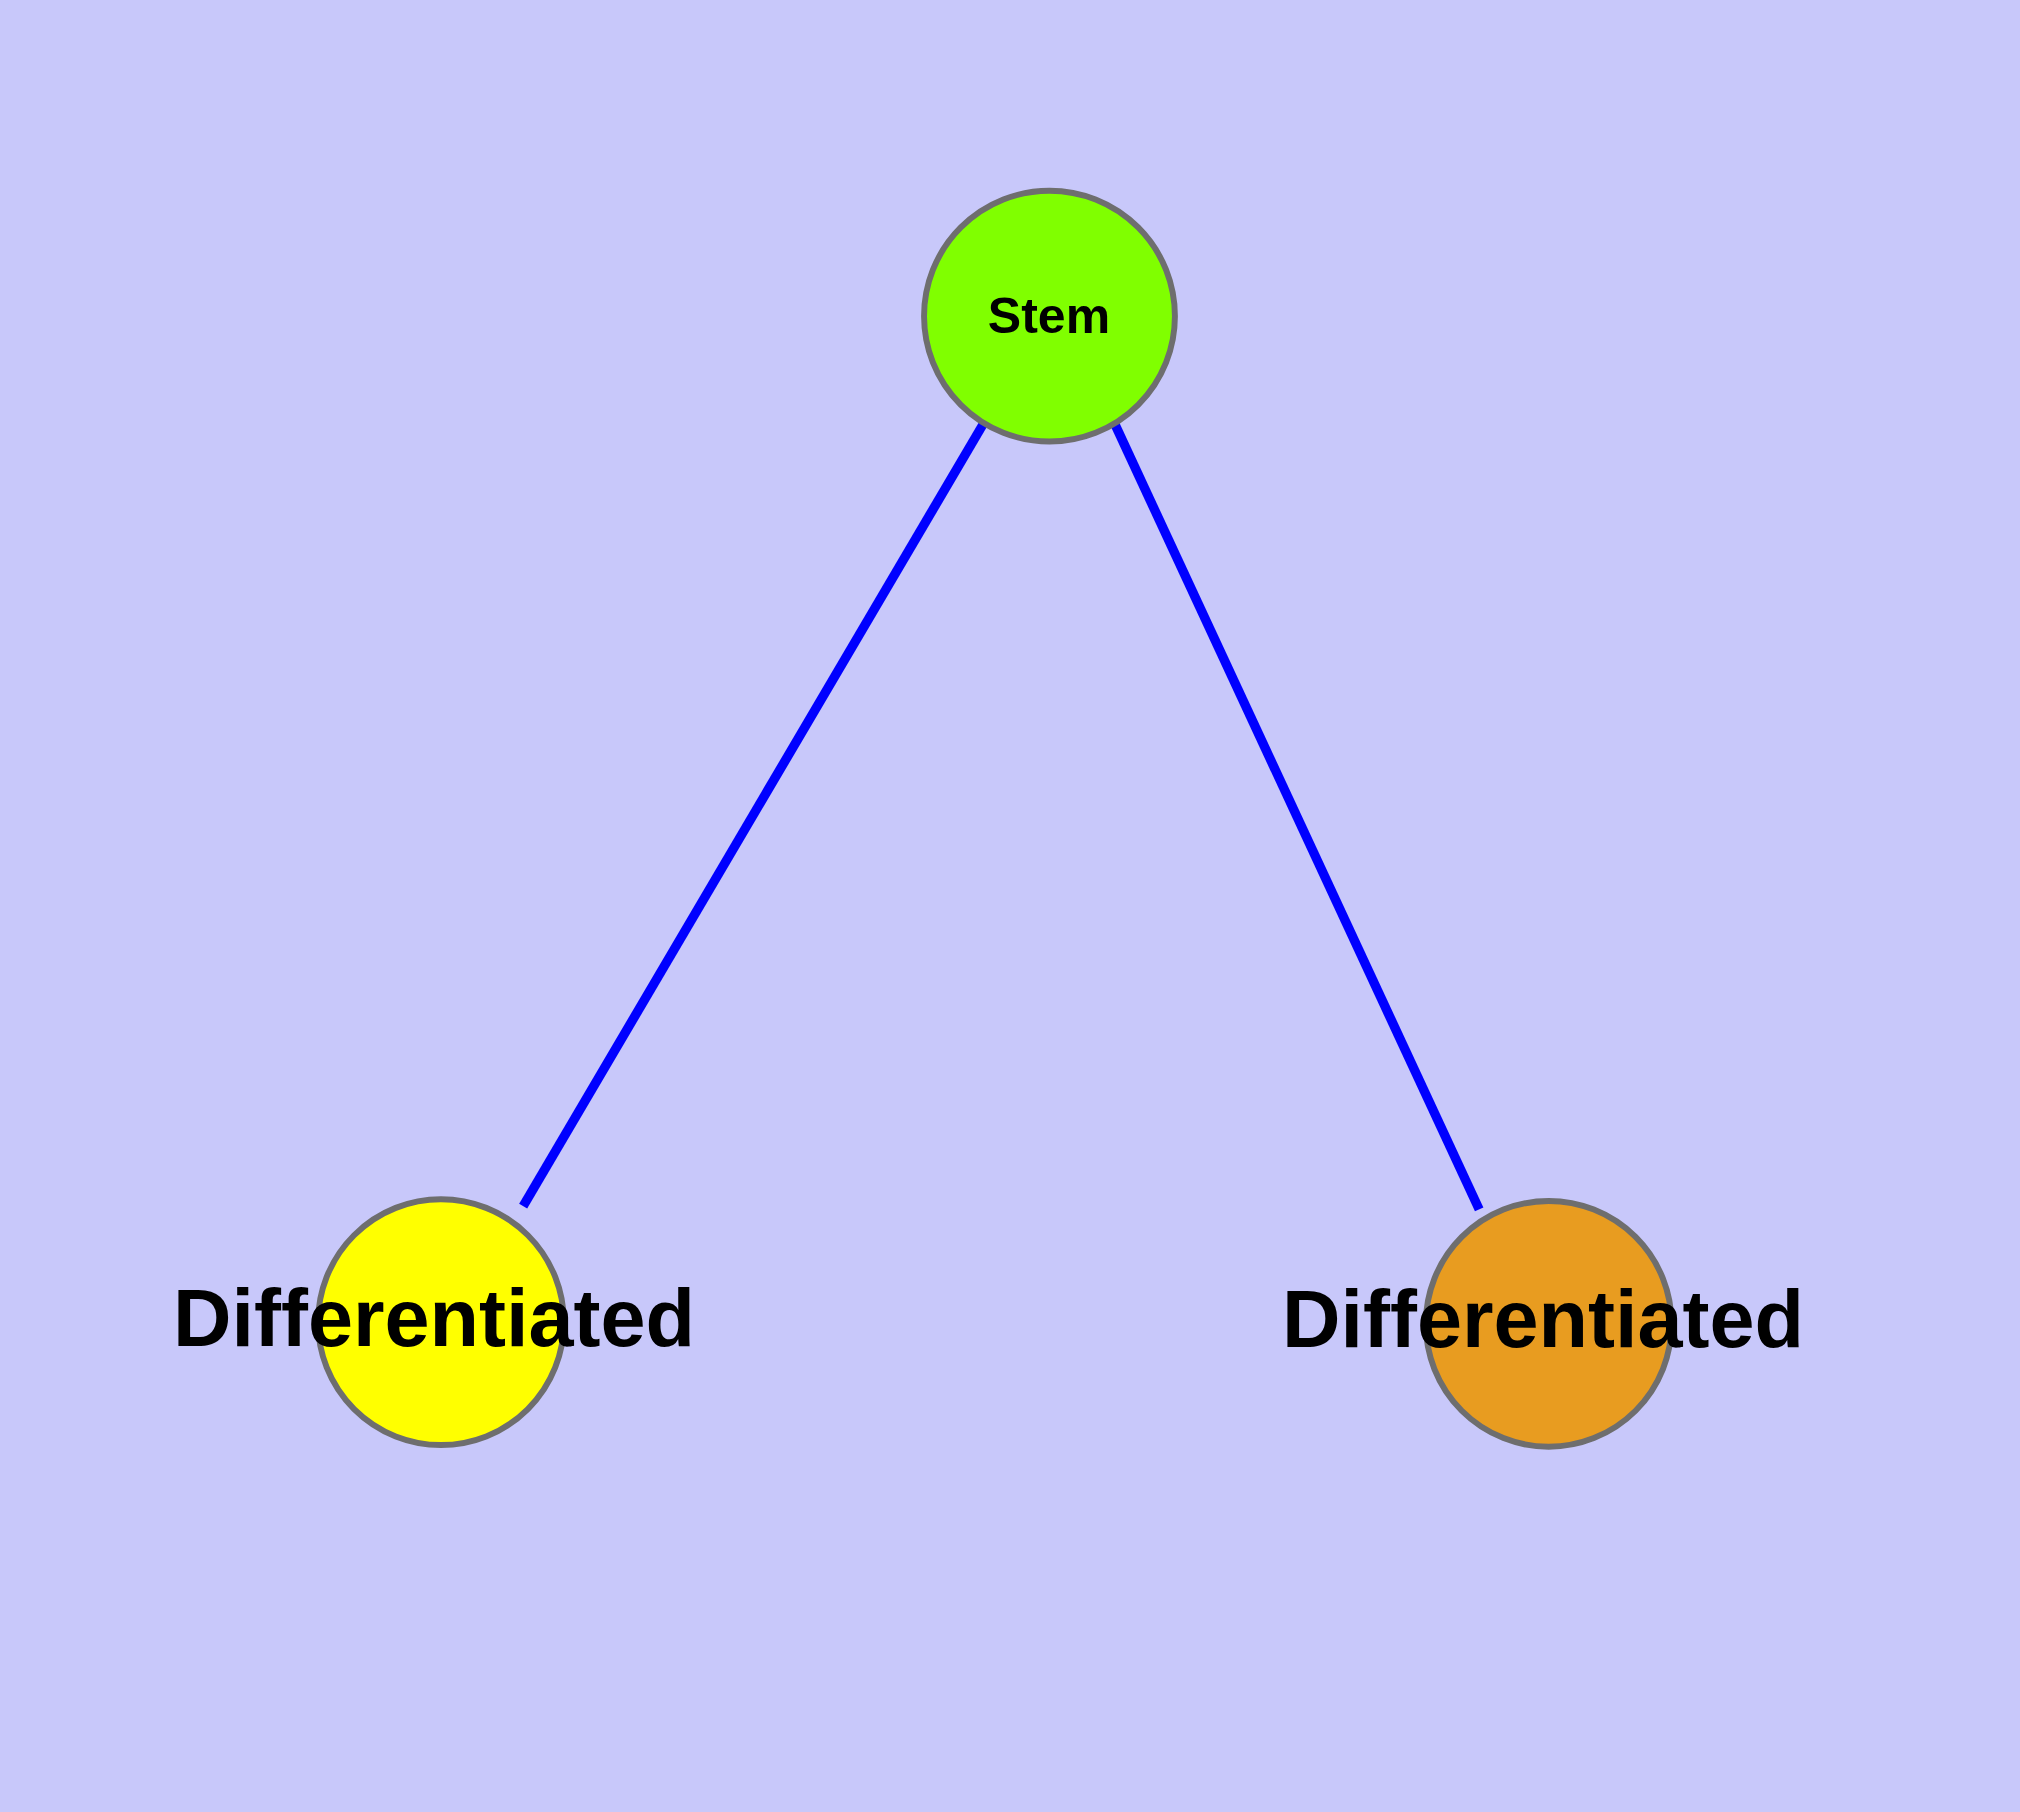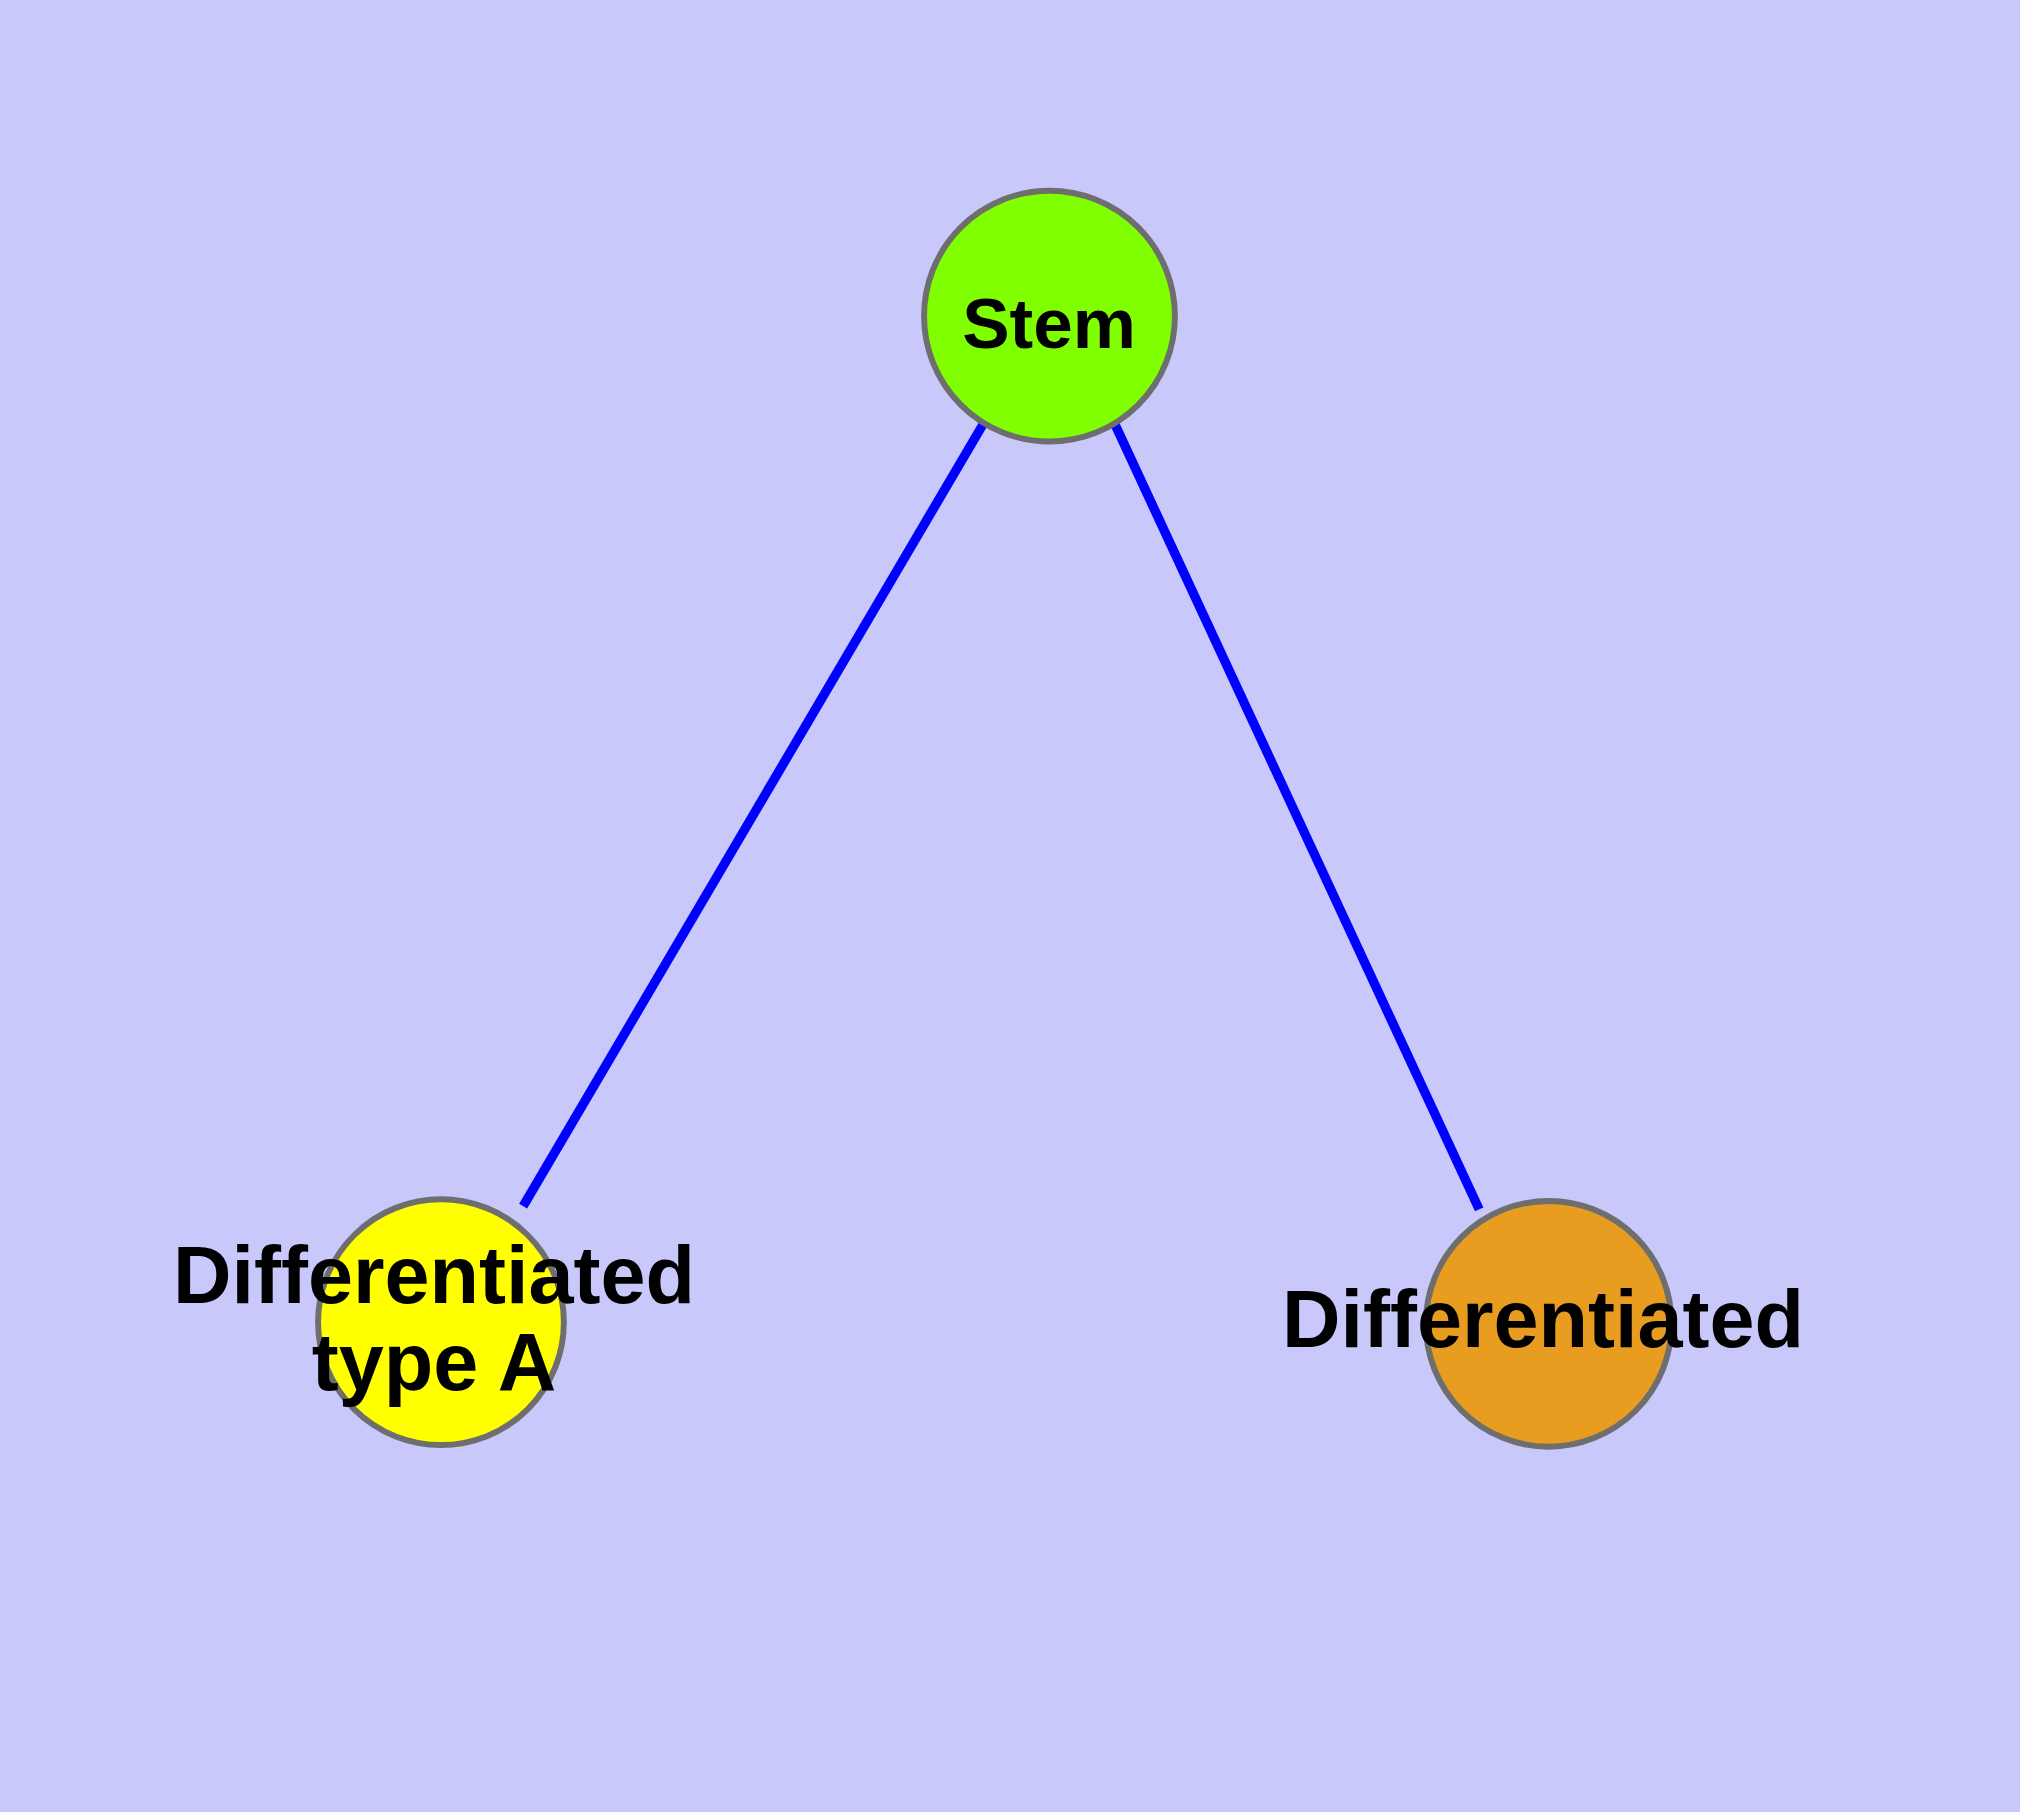--- a/index.html
+++ b/index.html
@@ -36,23 +36,23 @@
     color: #000000;
     line-height: 1.08;
     white-space: nowrap;
     pointer-events: none;
     -webkit-font-smoothing: antialiased;
   }
   .node-label .line {
     display: block;
   }
   #label-stem {
-    font-size: 71px;
+    font-size: 50px;
     left: 1049px;
-    top: 324px;
+    top: 316px;
     transform: translate(-50%, -50%);
   }
   #label-diffA {
     font-size: 81px;
     left: 434px;
     top: 1319px;
     transform: translate(-50%, -50%);
   }
   #label-diffB {
     font-size: 81px;
@@ -79,21 +79,20 @@
       <circle id="node2" stroke="#6e6e6e" stroke-width="7" cx="1827" cy="1562" r="145" fill="#e89c20"></circle>
     </g>
   </svg>
 
   <div class="node-label" id="label-stem">
     <span class="line">Stem</span>
   </div>
 
   <div class="node-label" id="label-diffA">
     <span class="line">Differentiated</span>
-    <span class="line">type A</span>
   </div>
 
   <div class="node-label" id="label-diffB">
     <span class="line">Differentiated</span>
   </div>
 
 </div>
 
 
 </body></html>

